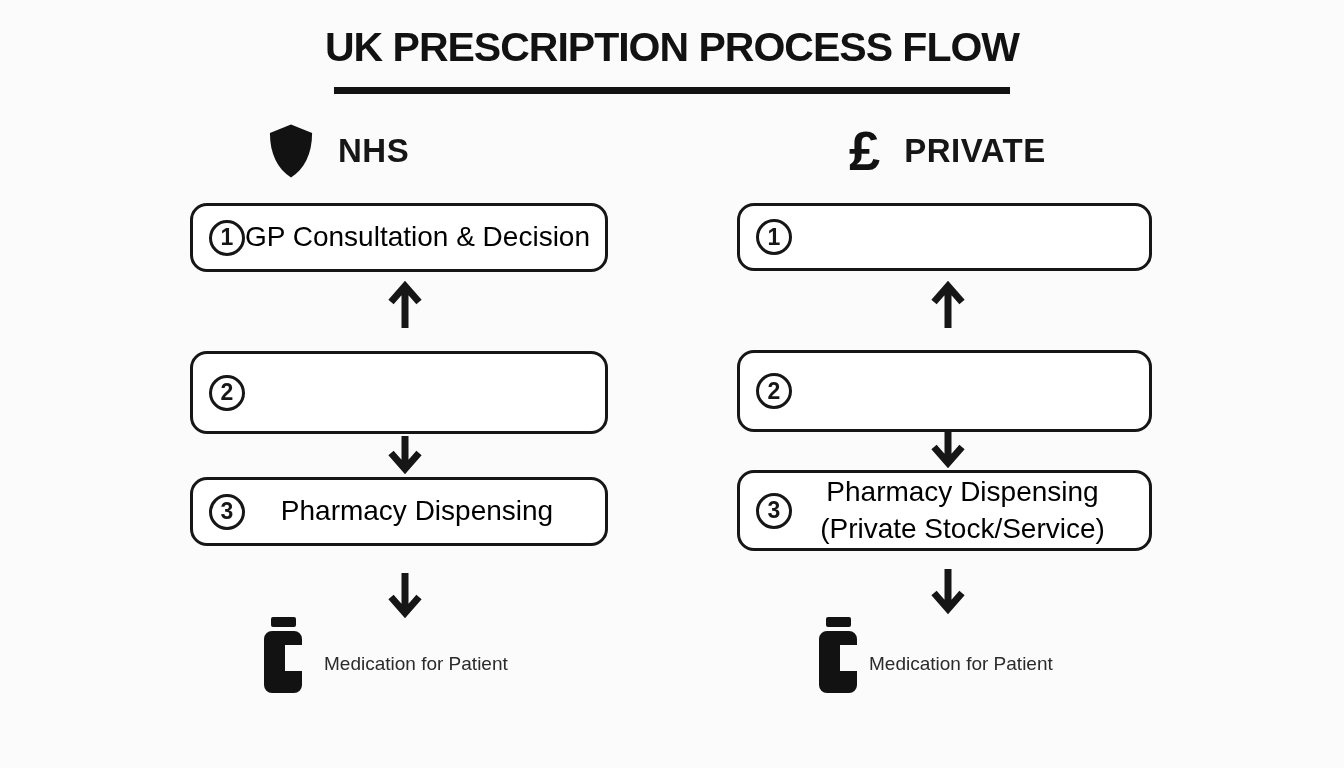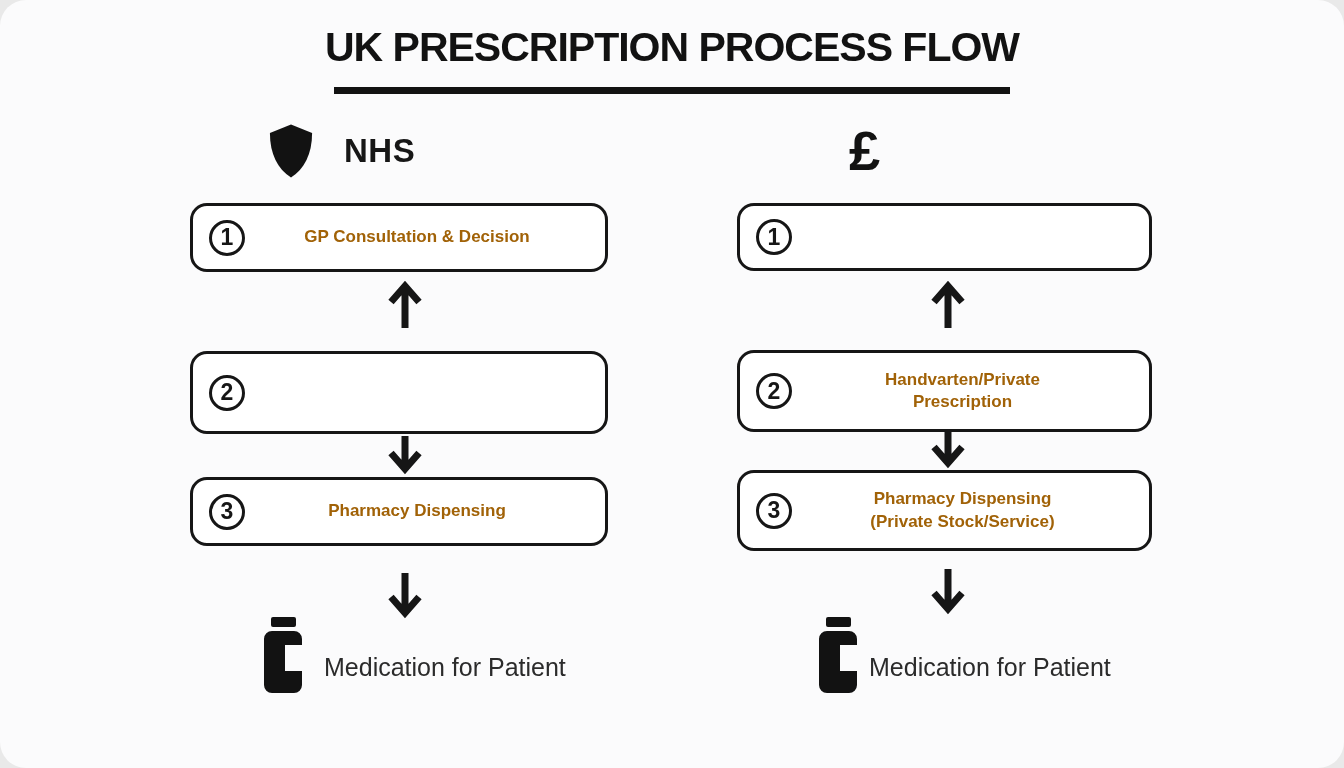--- a/index.html
+++ b/index.html
@@ -8,21 +8,20 @@
     background: #e9e9e9;
   }
   .canvas {
     position: relative;
     width: 1344px;
     height: 768px;
     margin: 0 auto;
     background: #fbfbfc;
     overflow: hidden;
     color: #161616;
-    border-radius: 26px;
   }
   .title {
     position: absolute;
     top: 24px;
     left: 0;
     width: 100%;
     text-align: center;
     font-size: 41px;
     font-weight: 700;
     letter-spacing: -1px;
@@ -36,21 +35,20 @@
     width: 676px;
     height: 7px;
     background: #121212;
   }
   .col-header {
     position: absolute;
     top: 121px;
     height: 60px;
     display: flex;
     align-items: center;
-    gap: 6px;
   }
   .col-header .hdr-label {
     font-size: 33px;
     font-weight: 800;
     letter-spacing: 0.5px;
     color: #161616;
   }
   .shield { width: 50px; height: 58px; margin-right: 22px; }
   .pound-glyph {
     font-size: 56px;
@@ -78,39 +76,39 @@
     display: flex;
     align-items: center;
     justify-content: center;
     font-size: 23px;
     font-weight: 700;
     box-sizing: border-box;
   }
   .step-label {
     flex: 1 1 auto;
     text-align: center;
-    font-size: 17px;
-    font-weight: 700;
+    font-size: 28px;
+    font-weight: 400;
     line-height: 1.3;
     white-space: pre;
-    color: #a16207;
+    color: #000000;
   }
   .arrow { position: absolute; }
   .arrow path {
     stroke: #161616;
     stroke-width: 7;
     fill: none;
     stroke-linecap: butt;
     stroke-linejoin: miter;
   }
   .bottle { position: absolute; width: 46px; height: 78px; }
   .bottle * { fill: #121212; }
   .outcome-label {
     position: absolute;
-    font-size: 25px;
+    font-size: 19px;
     font-weight: 400;
     color: #2b2b2b;
   }
 </style>
 </head>
 <body>
 
 <div class="canvas">
 
   <h1 class="title">UK PRESCRIPTION PROCESS FLOW</h1>
@@ -118,41 +116,40 @@
 
   <div class="col-header" style="left:266px;">
     <svg class="shield" viewBox="0 0 64 72">
       <path d="M32 2 L59 13 C59 40 49 59 32 70 C15 59 5 40 5 13 Z" fill="#121212"></path>
     </svg>
     <span class="hdr-label">NHS</span>
   </div>
 
   <div class="col-header" style="left:849px;">
     <span class="pound-glyph">£</span>
+    <span class="hdr-label">PRIVATE</span>
   </div>
 
   <div class="step-box" style="left:190px;top:203px;width:418px;height:69px;">
     <span class="num-badge">1</span>
     <span class="step-label">GP Consultation &amp; Decision</span>
   </div>
   <div class="step-box" style="left:190px;top:351px;width:418px;height:83px;">
     <span class="num-badge">2</span>
   </div>
   <div class="step-box" style="left:190px;top:477px;width:418px;height:69px;">
     <span class="num-badge">3</span>
     <span class="step-label">Pharmacy Dispensing</span>
   </div>
 
   <div class="step-box" style="left:737px;top:203px;width:415px;height:68px;">
     <span class="num-badge">1</span>
   </div>
   <div class="step-box" style="left:737px;top:350px;width:415px;height:82px;">
     <span class="num-badge">2</span>
-    <span class="step-label">Handvarten/Private
-Prescription</span>
   </div>
   <div class="step-box" style="left:737px;top:470px;width:415px;height:81px;">
     <span class="num-badge">3</span>
     <span class="step-label">Pharmacy Dispensing
 (Private Stock/Service)</span>
   </div>
 
   <svg class="arrow" style="left:383px;top:280px;" width="44" height="50" viewBox="0 0 44 50">
     <path d="M22 48 V8 M8 22 L22 6 L36 22"></path>
   </svg>

